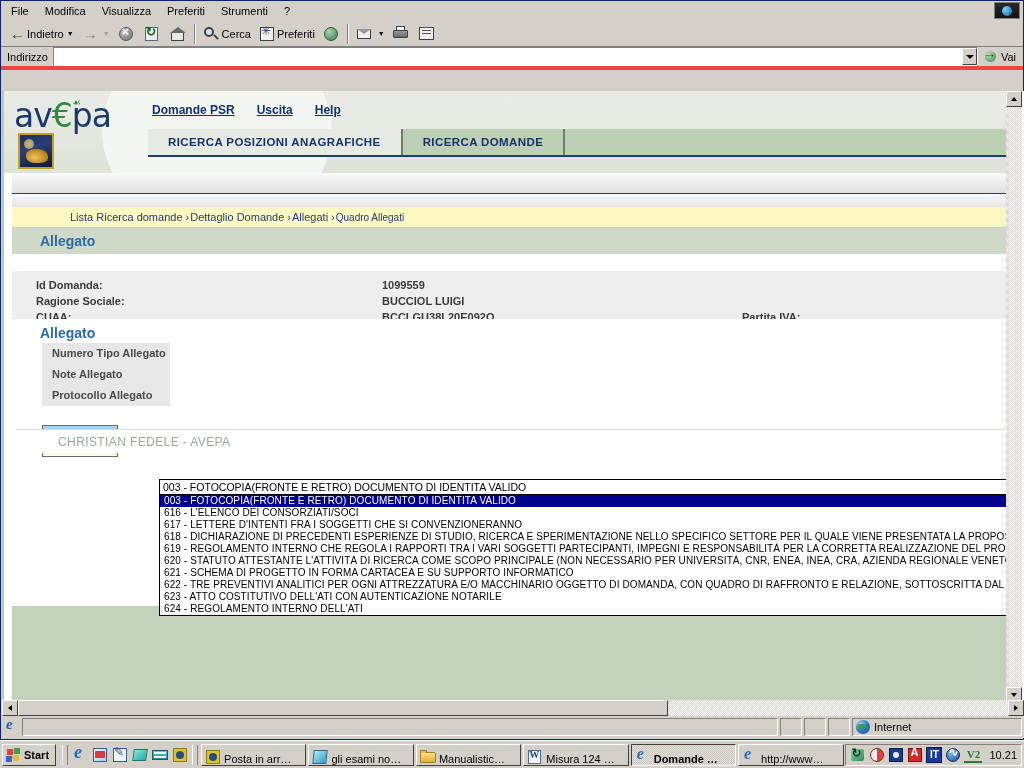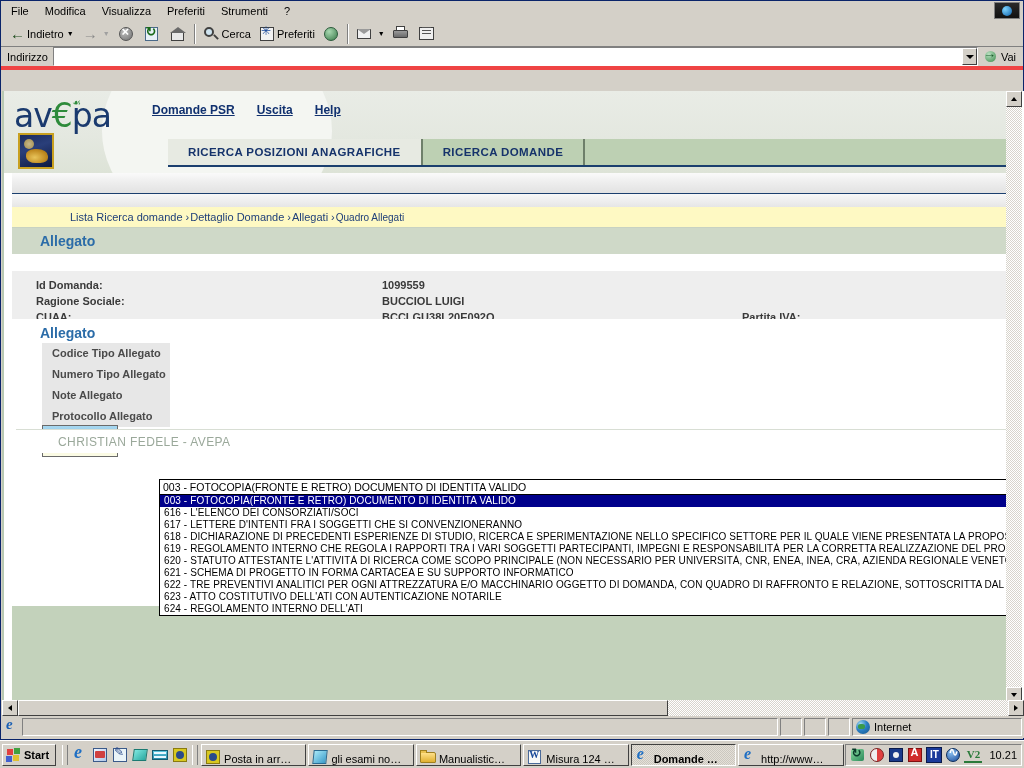--- a/index.html
+++ b/index.html
@@ -479,27 +479,26 @@
     color: #11316f;
     font-size: 12px;
     font-weight: bold;
     text-decoration: underline;
     cursor: pointer;
     font-family: "Liberation Sans", sans-serif;
   }
 
   .tabbar {
     position: absolute;
-    left: 146px; top: 48px;
+    left: 146px; top: 38px;
     right: 0;
     height: 26px;
     display: flex;
     border-bottom: 2px solid #1b3f6e;
     background: transparent;
-    margin-left: 20px;
   }
   .tab {
     height: 26px;
     line-height: 26px;
     padding: 0 20px;
     font-size: 11.5px;
     font-weight: bold;
     color: #16336b;
     letter-spacing: 0.4px;
     border-left: 1px solid #6e7f6a;
@@ -1333,24 +1332,20 @@
         <div class="info-row">
           <div class="info-label">CUAA:</div>
           <div class="info-value">BCCLGU38L20E092Q</div>
           <div class="info-label2">Partita IVA:</div>
         </div>
       </div>
 
       <div class="form-wrap">
         <div class="subsection-title">Allegato</div>
         <div class="form-table">
-          <div class="form-row">
-            <div class="form-label">Codice Tipo Allegato</div>
-            <div class="form-field"></div>
-          </div>
           <div class="form-row">
             <div class="form-label">Numero Tipo Allegato</div>
             <div class="form-field"></div>
           </div>
           <div class="form-row">
             <div class="form-label">Note Allegato</div>
             <div class="form-field"></div>
           </div>
           <div class="form-row">
             <div class="form-label">Protocollo Allegato</div>

